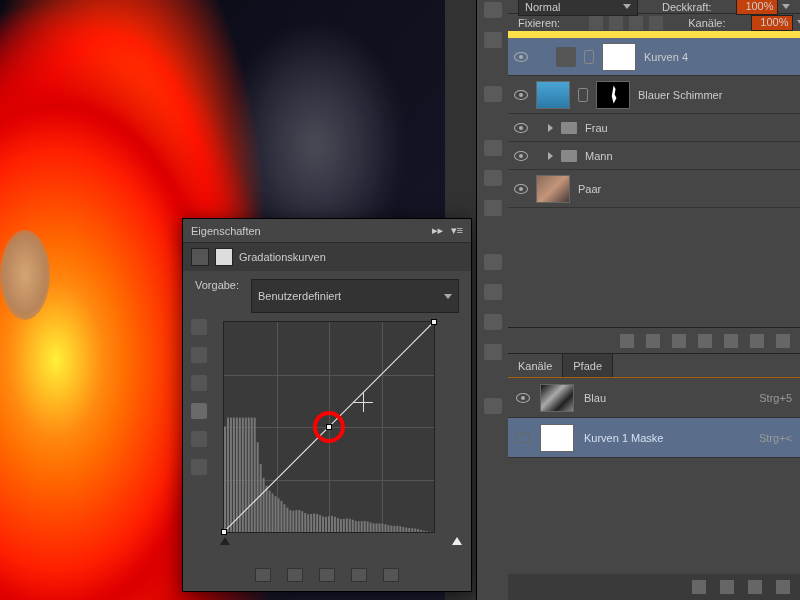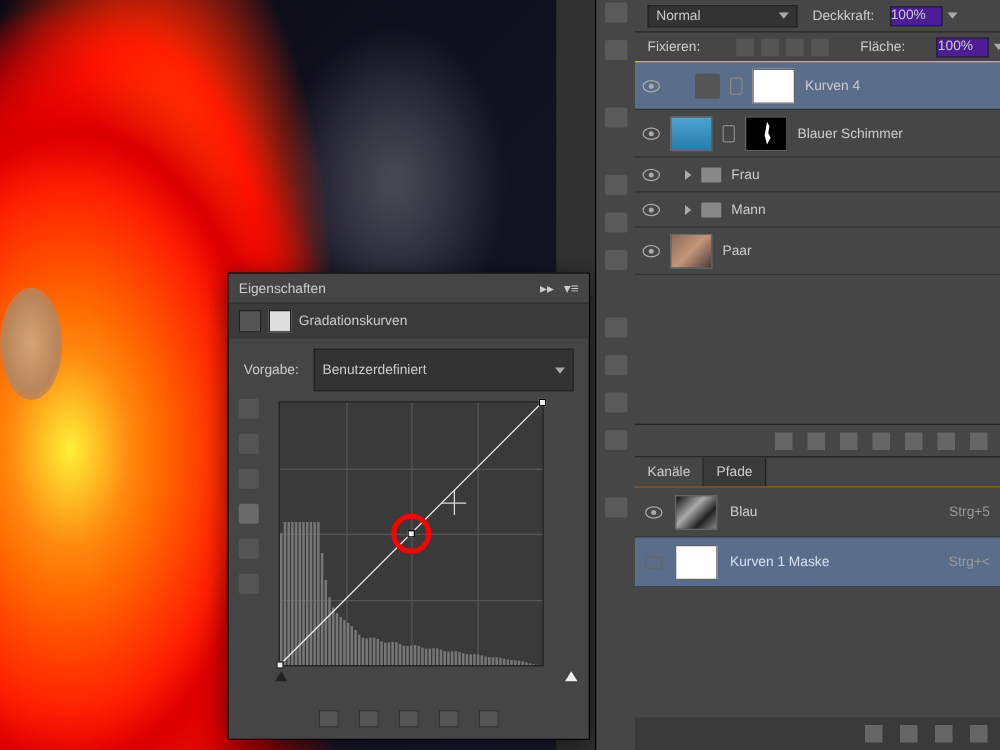--- a/index.html
+++ b/index.html
@@ -8,21 +8,21 @@
 .flame{position:absolute;left:0;top:0;width:280px;height:600px;background:radial-gradient(ellipse at 20% 60%,#ffdd44 0%,#ff8822 15%,#ff4400 35%,#cc1100 50%,transparent 70%),radial-gradient(ellipse at 40% 40%,#ffee66 0%,#ff9933 20%,#ff3300 40%,transparent 65%),radial-gradient(ellipse at 15% 80%,#ffcc33 0%,#ff6611 25%,#aa0000 50%,transparent 70%);filter:contrast(1.2)}
 .smoke{position:absolute;right:40px;top:20px;width:180px;height:250px;background:radial-gradient(ellipse at 50% 50%,rgba(255,255,255,0.25) 0%,rgba(200,200,220,0.15) 40%,transparent 70%);filter:blur(8px)}
 .hand{position:absolute;left:0;top:230px;width:50px;height:90px;background:radial-gradient(ellipse,#d4a574 0%,#b8845a 60%,transparent 100%);border-radius:50%}
 .prop-panel{position:absolute;left:182px;top:218px;width:290px;height:374px;background:#454545;border:1px solid #000;box-shadow:0 4px 20px rgba(0,0,0,0.6)}
 .prop-header{height:24px;background:#454545;border-bottom:1px solid #2a2a2a;display:flex;align-items:center;padding:0 8px}
 .prop-header span{flex:1}
 .prop-icons{display:flex;gap:8px}
 .prop-title{height:28px;display:flex;align-items:center;padding:0 8px;gap:6px;background:#3a3a3a}
 .icon-sq{width:18px;height:18px;background:#555;border:1px solid #222;display:inline-block}
 .prop-body{padding:8px 12px}
-.row{display:flex;align-items:center;gap:6px;margin-bottom:8px}
+.row{display:flex;gap:6px;margin-bottom:8px}
 .label{width:50px}
 .dropdown{flex:1;height:20px;background:#333;border:1px solid #222;display:flex;align-items:center;padding:16px 6px;justify-content:space-between}
 .dd-arrow{width:0;height:0;border-left:4px solid transparent;border-right:4px solid transparent;border-top:5px solid #aaa}
 .btn{height:20px;padding:0 8px;background:#444;border:1px solid #222;display:flex;align-items:center}
 .curve-area{position:relative;margin-left:28px}
 .curve-grid{width:212px;height:212px;background:#3a3a3a;border:1px solid #222;position:relative}
 .grid-line{position:absolute;background:#555}
 .gl-v{width:1px;height:100%}
 .gl-h{height:1px;width:100%}
 .histo{position:absolute;bottom:0;left:0;width:100%;height:100%;pointer-events:none}
@@ -35,25 +35,25 @@
 .crosshair::after{height:100%;width:1px;left:50%}
 .tool-col{position:absolute;left:190px;top:300px;width:20px;display:flex;flex-direction:column;gap:12px}
 .tool-col .ti{width:16px;height:16px;background:#555;border-radius:2px}
 .tri-b{position:absolute;width:0;height:0;border-left:5px solid transparent;border-right:5px solid transparent;border-bottom:8px solid #222}
 .tri-w{position:absolute;width:0;height:0;border-left:5px solid transparent;border-right:5px solid transparent;border-bottom:8px solid #eee}
 .prop-footer{position:absolute;bottom:4px;left:0;right:0;height:24px;display:flex;align-items:center;justify-content:center;gap:16px}
 .prop-footer .fi{width:16px;height:14px;background:#555;border:1px solid #333}
 .divider{position:absolute;left:476px;top:0;width:32px;height:600px;background:#464646;border-left:1px solid #000;display:flex;flex-direction:column;align-items:center;padding-top:2px;gap:14px}
 .divider .di{width:18px;height:16px;background:#5a5a5a;border-radius:2px}
 .right{position:absolute;left:508px;top:0;width:292px;height:600px;background:#464646}
-.top-bar{height:26px;display:flex;align-items:center;padding:0 10px;gap:12px;border-bottom:1px solid #2a2a2a}
+.top-bar{height:14px;display:flex;align-items:center;padding:0 10px;gap:24px;border-bottom:1px solid #2a2a2a}
 .blend{width:120px;height:18px;background:#333;border:1px solid #222;display:flex;align-items:center;padding:0 6px;justify-content:space-between}
 .pct{display:flex;align-items:center;gap:4px}
-.pct-box{width:42px;height:16px;background:#4c1d95;border:1px solid #222;text-align:left;padding-right:3px}
-.lock-bar{height:24px;display:flex;align-items:center;padding:0 10px;gap:25px;border-bottom:1px solid #fde047}
+.pct-box{width:42px;height:16px;background:#c2410c;border:1px solid #222;text-align:right;padding-right:3px}
+.lock-bar{height:24px;display:flex;align-items:center;padding:0 10px;gap:25px;border-bottom:7px solid #fde047}
 .lock-icons{display:flex;gap:6px;margin-left:4px}
 .lock-icons .li{width:14px;height:14px;background:#555}
 .layers{}
 .layer{height:38px;display:flex;align-items:center;padding:0 6px;gap:8px;border-bottom:1px solid #333}
 .layer.sel{background:#5a6e8c}
 .eye{width:14px;height:10px;border:1px solid #aaa;border-radius:50%;position:relative}
 .eye::after{content:'';position:absolute;width:4px;height:4px;background:#aaa;border-radius:50%;top:2px;left:4px}
 .thumb{width:34px;height:28px;border:1px solid #666;background:#fff}
 .thumb.blue{background:linear-gradient(#4aa5d4,#2a7aa8)}
 .thumb.mask{background:#000;position:relative}
@@ -251,21 +251,21 @@
       </div>
   </div>
   <div class="lock-bar">
     <span>Fixieren:</span>
     <div class="lock-icons">
       <div class="li"></div>
       <div class="li"></div>
       <div class="li"></div>
       <div class="li"></div>
     </div>
-    <span style="margin-left:auto">Fläche:</span>
+    <span style="margin-left:auto">Kanäle:</span>
     <div class="pct">
         <div class="pct-box">100%</div>
         <span class="dd-arrow"></span>
       </div>
   </div>
   <div class="layers">
     <div class="layer sel">
       <div class="eye"></div>
       <div style="width:12px"></div>
       <div class="adj-icon"></div>

